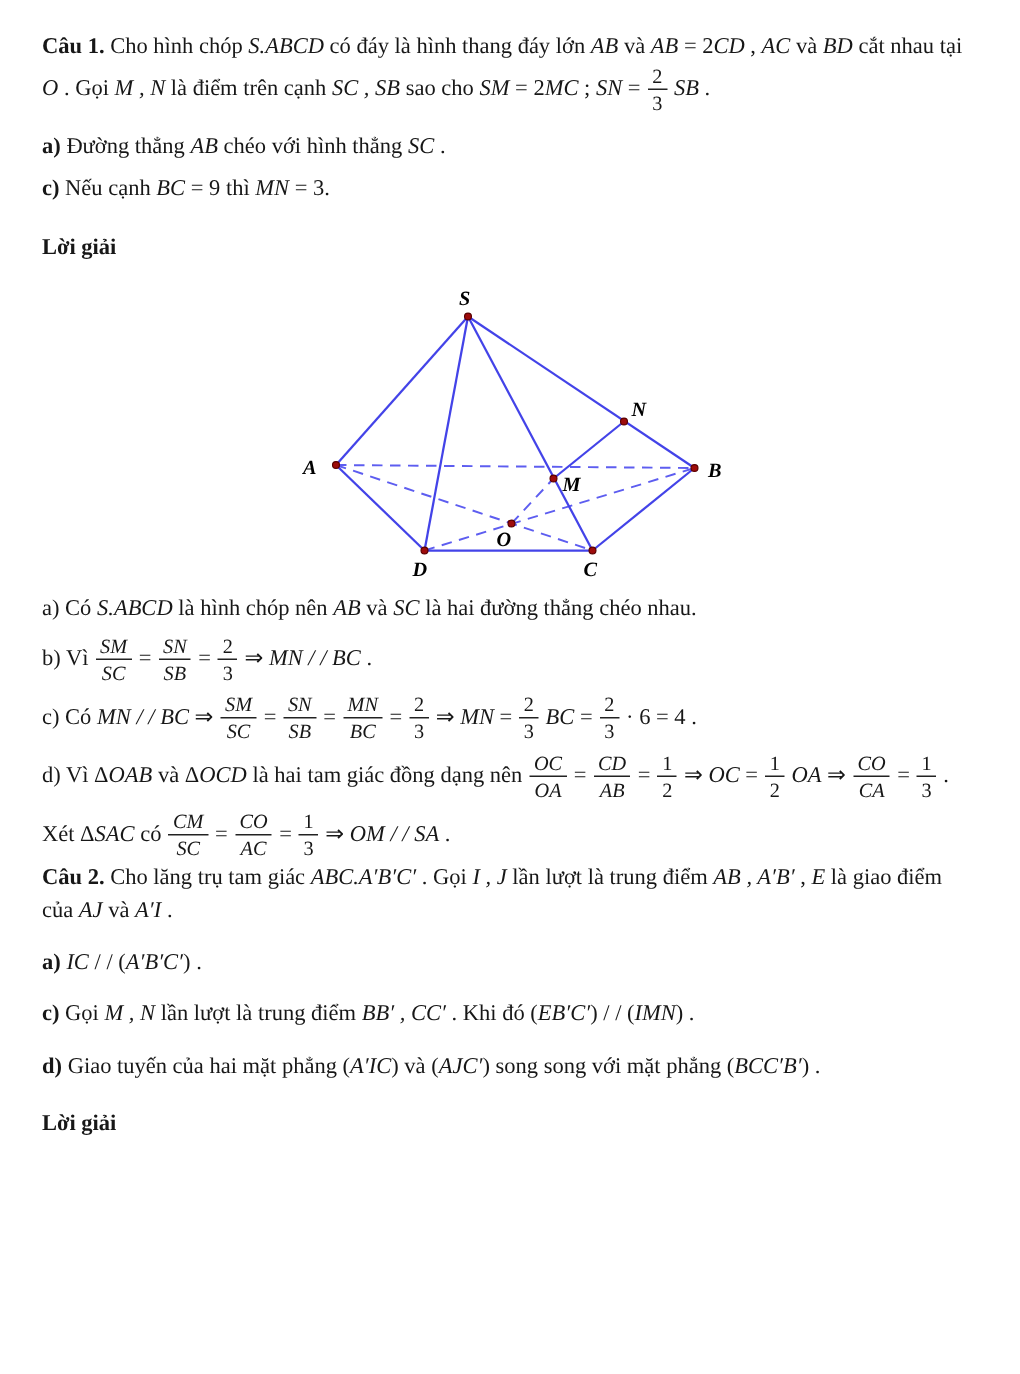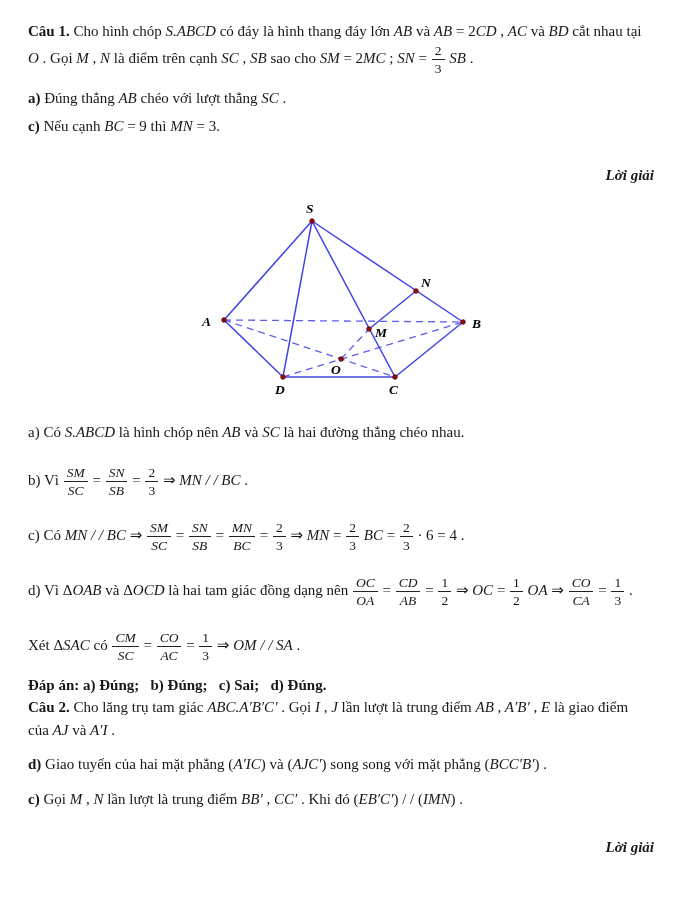--- a/index.html
+++ b/index.html
@@ -2,42 +2,42 @@
 <html><head>
 <meta charset="utf-8">
 <style>
   html,body{margin:0;padding:0;background:#ffffff;}
   body{width:680px;height:916px;overflow:hidden;
        font-family:"Liberation Serif",serif;font-size:15px;color:#171717;}
   #doc{padding:20px 26px 0 28px;}
   .blk{white-space:pre-wrap;line-height:1.5;}
   .para{margin:0 4px 10px 0;}
   .item{margin:6px 0 0 0;}
-  .center{text-align:right;margin-top:26px;font-style:italic;}
-  .sol{margin-top:21px;}
+  .center{text-align:left;margin-top:16px;}
+  .sol{margin-top:5px;}
   .answer{margin-top:10px;}
   .item2{margin-top:12px;}
   .mi{font-style:italic;}
   .bd{font-weight:bold;}
   .fr{display:inline-block;vertical-align:middle;text-align:center;
       line-height:1.15;font-size:13.5px;padding:0 1px;}
   .fr .fn{display:block;padding:0 3px 1px;}
   .fr .fd{display:block;border-top:1px solid #222;padding:1px 3px 0;}
   .fr.it{font-style:italic;}
   .figwrap{margin:12px 0 2px -28px;}
   .figwrap svg{display:block;}
   .flabel{font-family:"Liberation Serif",serif;font-style:italic;
           font-weight:bold;font-size:13.5px;fill:#000;}
 </style>
 </head>
 <body>
 
 <div id="doc">
     <div class="blk para"><span class="bd">Câu 1.</span><span class="rt"> Cho hình chóp </span><span class="mi">S.ABCD</span><span class="rt"> có đáy là hình thang đáy lớn </span><span class="mi">AB</span><span class="rt"> và </span><span class="mi">AB</span><span class="rt"> = 2</span><span class="mi">CD</span><span class="rt"> , </span><span class="mi">AC</span><span class="rt"> và </span><span class="mi">BD</span><span class="rt"> cắt nhau tại </span><span class="mi">O</span><span class="rt"> . Gọi </span><span class="mi">M , N</span><span class="rt"> là điểm trên cạnh </span><span class="mi">SC , SB</span><span class="rt"> sao cho </span><span class="mi">SM</span><span class="rt"> = 2</span><span class="mi">MC</span><span class="rt"> ; </span><span class="mi">SN</span><span class="rt"> = </span><span class="fr"><span class="fn">2</span><span class="fd">3</span></span><span class="mi"> SB</span><span class="rt"> .</span></div>
-    <div class="blk item"><span class="bd">a)</span><span class="rt"> Đúng thẳng </span><span class="mi">AB</span><span class="rt"> chéo với lượt thẳng </span><span class="mi">SC</span><span class="rt"> .</span></div>
+    <div class="blk item"><span class="bd">a)</span><span class="rt"> Đường thẳng </span><span class="mi">AB</span><span class="rt"> chéo với hình thẳng </span><span class="mi">SC</span><span class="rt"> .</span></div>
     <div class="blk item"><span class="bd">c)</span><span class="rt"> Nếu cạnh </span><span class="mi">BC</span><span class="rt"> = 9 thì </span><span class="mi">MN</span><span class="rt"> = 3.</span></div>
     <div class="blk center"><span class="bd">Lời giải</span></div>
     <div class="figwrap">
       <svg width="680" height="202" viewBox="0 0 680 202">
         <line x1="224" y1="122" x2="463" y2="124" stroke="#5d5df0" stroke-width="1.3" stroke-dasharray="7 5"></line>
         <line x1="224" y1="122" x2="395" y2="179" stroke="#5d5df0" stroke-width="1.3" stroke-dasharray="7 5"></line>
         <line x1="283" y1="179" x2="463" y2="124" stroke="#5d5df0" stroke-width="1.3" stroke-dasharray="7 5"></line>
         <line x1="341" y1="161" x2="369" y2="131" stroke="#5d5df0" stroke-width="1.3" stroke-dasharray="7 5"></line>
         <line x1="312" y1="23" x2="224" y2="122" stroke="#4343e8" stroke-width="1.5"></line>
         <line x1="312" y1="23" x2="463" y2="124" stroke="#4343e8" stroke-width="1.5"></line>
@@ -63,18 +63,18 @@
         <text x="375" y="139" class="flabel" fill="#000000">M</text>
         <circle cx="416" cy="93" r="2.3" fill="#9e0b0b" stroke="#5a0000" stroke-width="0.8"></circle>
         <text x="421" y="89" class="flabel" fill="#000000">N</text>
       </svg>
     </div>
     <div class="blk sol"><span class="rt">a) Có </span><span class="mi">S.ABCD</span><span class="rt"> là hình chóp nên </span><span class="mi">AB</span><span class="rt"> và </span><span class="mi">SC</span><span class="rt"> là hai đường thẳng chéo nhau.</span></div>
     <div class="blk sol"><span class="rt">b) Vì </span><span class="fr it"><span class="fn">SM</span><span class="fd">SC</span></span><span class="rt"> = </span><span class="fr it"><span class="fn">SN</span><span class="fd">SB</span></span><span class="rt"> = </span><span class="fr"><span class="fn">2</span><span class="fd">3</span></span><span class="rt"> ⇒ </span><span class="mi">MN / / BC</span><span class="rt"> .</span></div>
     <div class="blk sol"><span class="rt">c) Có </span><span class="mi">MN / / BC</span><span class="rt"> ⇒ </span><span class="fr it"><span class="fn">SM</span><span class="fd">SC</span></span><span class="rt"> = </span><span class="fr it"><span class="fn">SN</span><span class="fd">SB</span></span><span class="rt"> = </span><span class="fr it"><span class="fn">MN</span><span class="fd">BC</span></span><span class="rt"> = </span><span class="fr"><span class="fn">2</span><span class="fd">3</span></span><span class="rt"> ⇒ </span><span class="mi">MN</span><span class="rt"> = </span><span class="fr"><span class="fn">2</span><span class="fd">3</span></span><span class="mi"> BC</span><span class="rt"> = </span><span class="fr"><span class="fn">2</span><span class="fd">3</span></span><span class="rt"> · 6 = 4 .</span></div>
     <div class="blk sol"><span class="rt">d) Vì Δ</span><span class="mi">OAB</span><span class="rt"> và Δ</span><span class="mi">OCD</span><span class="rt"> là hai tam giác đồng dạng nên </span><span class="fr it"><span class="fn">OC</span><span class="fd">OA</span></span><span class="rt"> = </span><span class="fr it"><span class="fn">CD</span><span class="fd">AB</span></span><span class="rt"> = </span><span class="fr"><span class="fn">1</span><span class="fd">2</span></span><span class="rt"> ⇒ </span><span class="mi">OC</span><span class="rt"> = </span><span class="fr"><span class="fn">1</span><span class="fd">2</span></span><span class="mi"> OA</span><span class="rt"> ⇒ </span><span class="fr it"><span class="fn">CO</span><span class="fd">CA</span></span><span class="rt"> = </span><span class="fr"><span class="fn">1</span><span class="fd">3</span></span><span class="rt"> .</span></div>
     <div class="blk sol"><span class="rt">Xét Δ</span><span class="mi">SAC</span><span class="rt"> có </span><span class="fr it"><span class="fn">CM</span><span class="fd">SC</span></span><span class="rt"> = </span><span class="fr it"><span class="fn">CO</span><span class="fd">AC</span></span><span class="rt"> = </span><span class="fr"><span class="fn">1</span><span class="fd">3</span></span><span class="rt"> ⇒ </span><span class="mi">OM / / SA</span><span class="rt"> .</span></div>
-    <div class="blk answer"><span class="bd">Đáp án: a) Đúng;   b) Đúng;   c) Sai;   d) Đúng.</span></div>
     <div class="blk para"><span class="bd">Câu 2.</span><span class="rt"> Cho lăng trụ tam giác </span><span class="mi">ABC.A′B′C′</span><span class="rt"> . Gọi </span><span class="mi">I , J</span><span class="rt"> lần lượt là trung điểm </span><span class="mi">AB , A′B′</span><span class="rt"> , </span><span class="mi">E</span><span class="rt"> là giao điểm của </span><span class="mi">AJ</span><span class="rt"> và </span><span class="mi">A′I</span><span class="rt"> .</span></div>
+    <div class="blk item2"><span class="bd">a)</span><span class="rt"> </span><span class="mi">IC</span><span class="rt"> / / (</span><span class="mi">A′B′C′</span><span class="rt">) .</span></div>
+    <div class="blk item2"><span class="bd">c)</span><span class="rt"> Gọi </span><span class="mi">M , N</span><span class="rt"> lần lượt là trung điểm </span><span class="mi">BB′ , CC′</span><span class="rt"> . Khi đó (</span><span class="mi">EB′C′</span><span class="rt">) / / (</span><span class="mi">IMN</span><span class="rt">) .</span></div>
     <div class="blk item2"><span class="bd">d)</span><span class="rt"> Giao tuyến của hai mặt phẳng (</span><span class="mi">A′IC</span><span class="rt">) và (</span><span class="mi">AJC′</span><span class="rt">) song song với mặt phẳng (</span><span class="mi">BCC′B′</span><span class="rt">) .</span></div>
-    <div class="blk item2"><span class="bd">c)</span><span class="rt"> Gọi </span><span class="mi">M , N</span><span class="rt"> lần lượt là trung điểm </span><span class="mi">BB′ , CC′</span><span class="rt"> . Khi đó (</span><span class="mi">EB′C′</span><span class="rt">) / / (</span><span class="mi">IMN</span><span class="rt">) .</span></div>
     <div class="blk center"><span class="bd">Lời giải</span></div>
   </div>
 
 </body></html>

